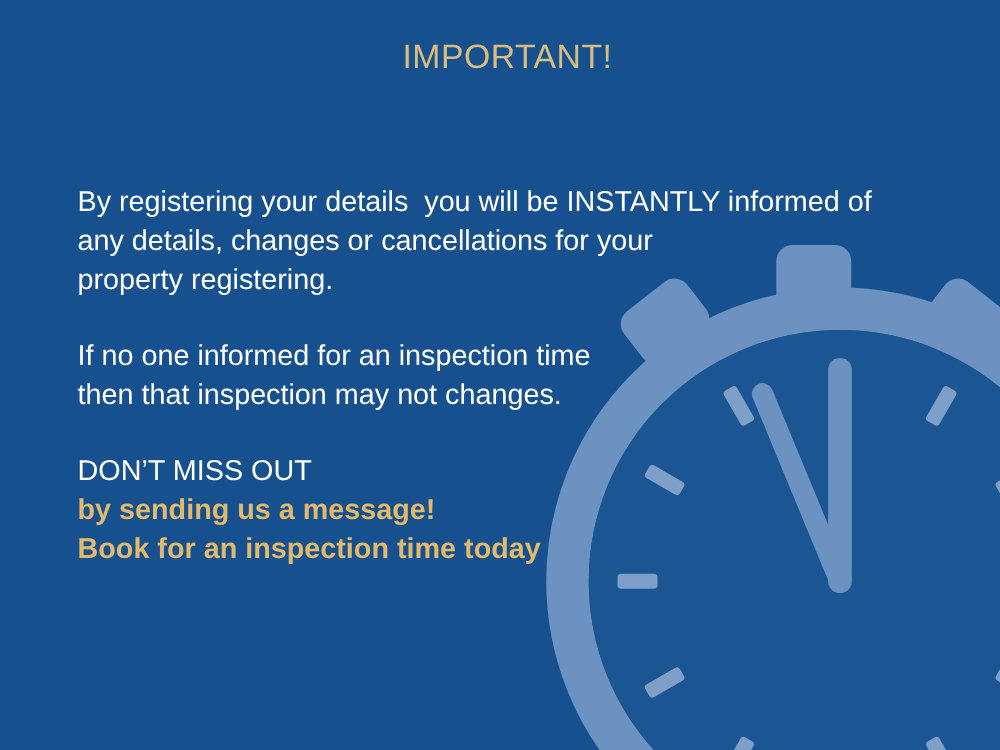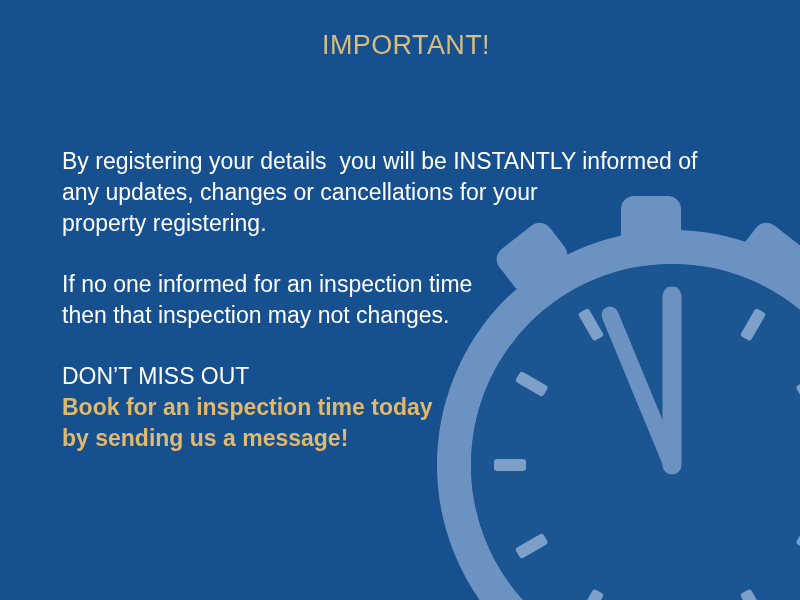--- a/index.html
+++ b/index.html
@@ -159,30 +159,30 @@
   <div id="content">
 
     <div class="headline-block">
       <span class="headline-1">IMPORTANT!</span>
     </div>
 
     <div class="body-block">
 
       <div class="para">
         <span class="line">By registering your details  you will be INSTANTLY informed of</span>
-        <span class="line">any updates, changes or cancellations for your</span>
+        <span class="line">any details, changes or cancellations for your</span>
         <span class="line">property registering.</span>
       </div>
 
       <div class="para p2">
         <span class="line">If no one informed for an inspection time</span>
         <span class="line">then that inspection may not changes.</span>
       </div>
 
       <div class="para p3">
         <span class="line">DON’T MISS OUT</span>
+        <span class="line gold">by sending us a message!</span>
         <span class="line gold">Book for an inspection time today</span>
-        <span class="line gold">by sending us a message!</span>
       </div>
 
     </div>
   </div>
 </div>
 
 </body></html>

